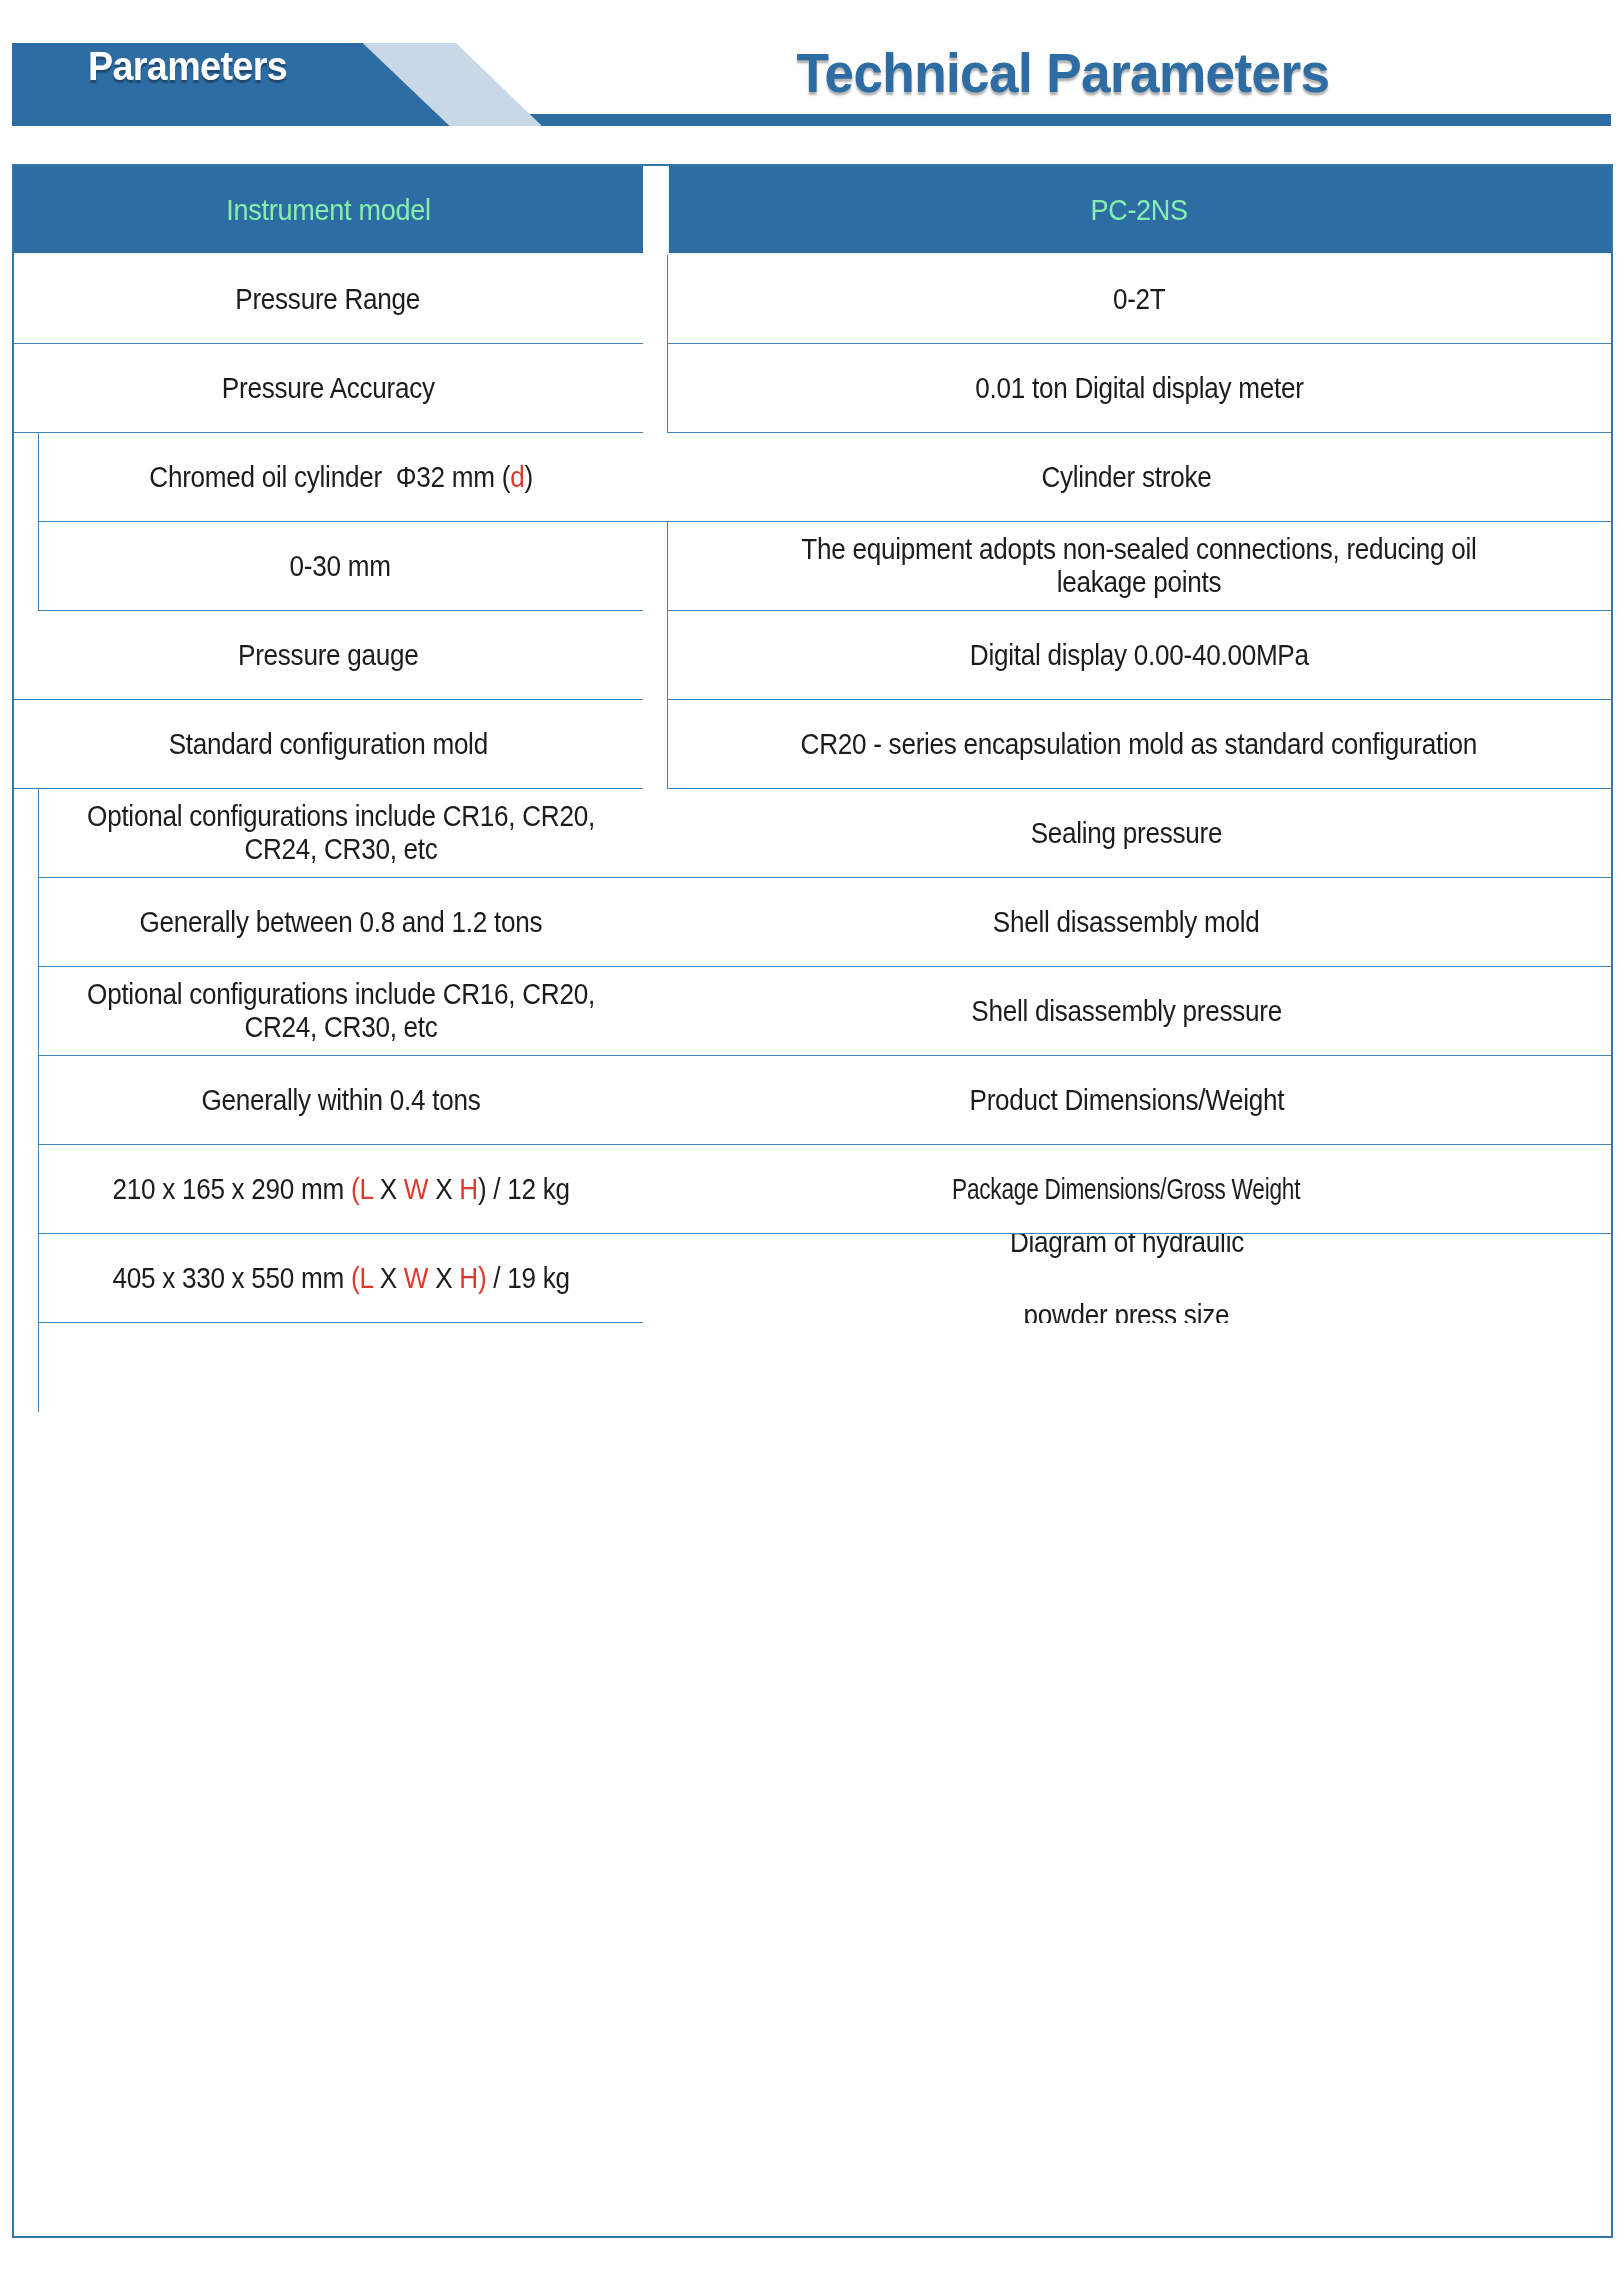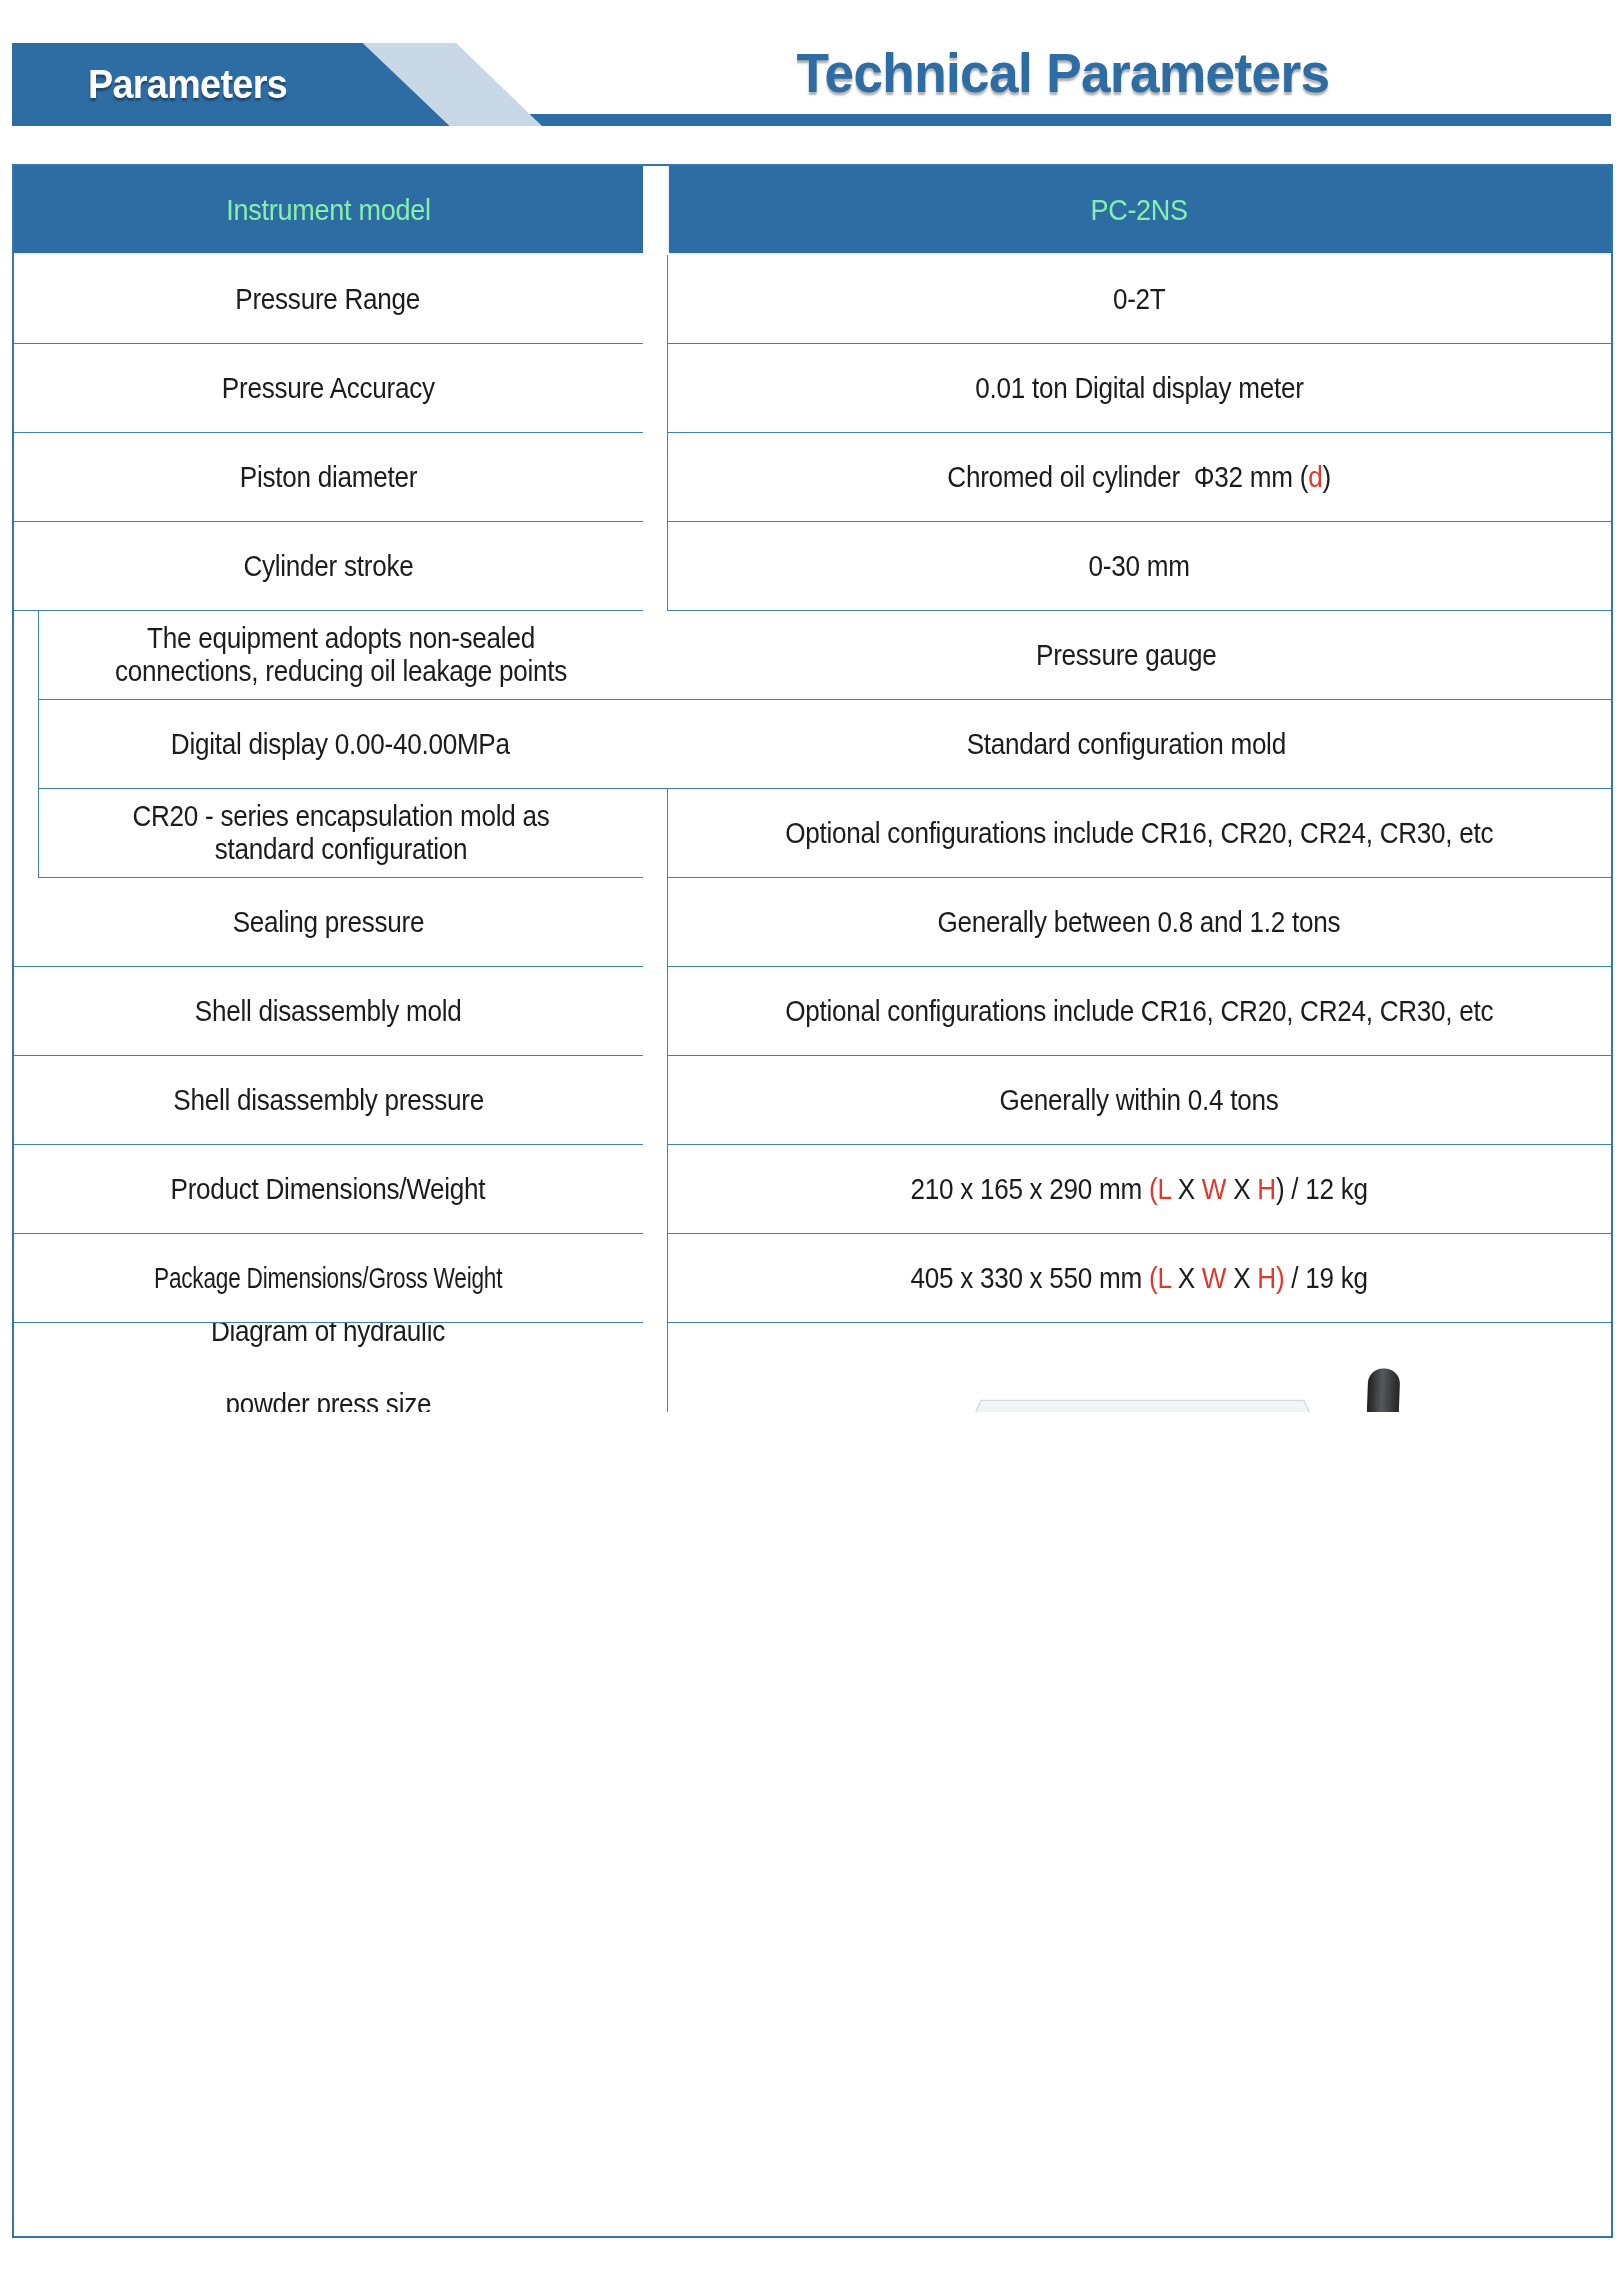--- a/index.html
+++ b/index.html
@@ -9,21 +9,21 @@
     --ink:#1c1c1c;
   }
   html,body{margin:0;padding:0;background:#ffffff;}
   .page{position:relative;width:1623px;height:2295px;background:#fff;overflow:hidden;
         font-family:"Liberation Sans",sans-serif;color:var(--ink);}
 
   
   .rule{position:absolute;left:451px;top:114px;width:1160px;height:12.3px;background:var(--blue);}
   .banner-dark{position:absolute;left:11.6px;top:43px;width:438px;height:83px;background:var(--blue);
     clip-path:polygon(0 0,351px 0,438px 83px,0 83px);
-    display:flex;align-items:center;}
+    display:flex;}
   .banner-dark span{display:block;width:351px;text-align:center;color:#fff;font-size:41px;font-weight:bold;
     letter-spacing:-0.7px;text-shadow:0 2.7px 2.1px rgba(0,0,0,.35);transform:scaleX(.92);}
   .banner-light{position:absolute;left:362px;top:43px;width:180px;height:83px;background:#c9d8e7;
     clip-path:polygon(0 0,94px 0,180px 83px,86px 83px);}
   .title{position:absolute;left:738px;top:40px;width:650px;text-align:center;
     font-size:56px;font-weight:bold;color:var(--blue);letter-spacing:-0.7px;
     text-shadow:0 3.4px 2.1px rgba(50,50,50,.38);transform:scaleX(.95);}
 
   
   .tbl{position:absolute;left:11.6px;top:164px;width:1597px;border:2.1px solid #3376a9;
@@ -58,21 +58,20 @@
 
     <div class="cell hcell"><span class="ct">Instrument model</span></div>
     <div class="cell hcell value"><span class="ct">PC-2NS</span></div>
 
     <div class="cell"><span class="ct">Pressure Range</span></div>
     <div class="cell value"><span class="ct">0-2T</span></div>
 
     <div class="cell"><span class="ct">Pressure Accuracy</span></div>
     <div class="cell value"><span class="ct">0.01 ton Digital display meter</span></div>
 
-    <div class="cell"><span class="ct">Piston diameter</span></div>
     <div class="cell value"><span class="ct"><span>Chromed oil cylinder  Φ32 mm (</span><span class="red">d</span><span>)</span></span></div>
 
     <div class="cell"><span class="ct">Cylinder stroke</span></div>
     <div class="cell value"><span class="ct">0-30 mm</span></div>
 
     <div class="cell value"><span class="ct" style="max-width:814px;">The equipment adopts non-sealed connections, reducing oil leakage points</span></div>
 
     <div class="cell"><span class="ct">Pressure gauge</span></div>
     <div class="cell value"><span class="ct">Digital display 0.00-40.00MPa</span></div>
 

